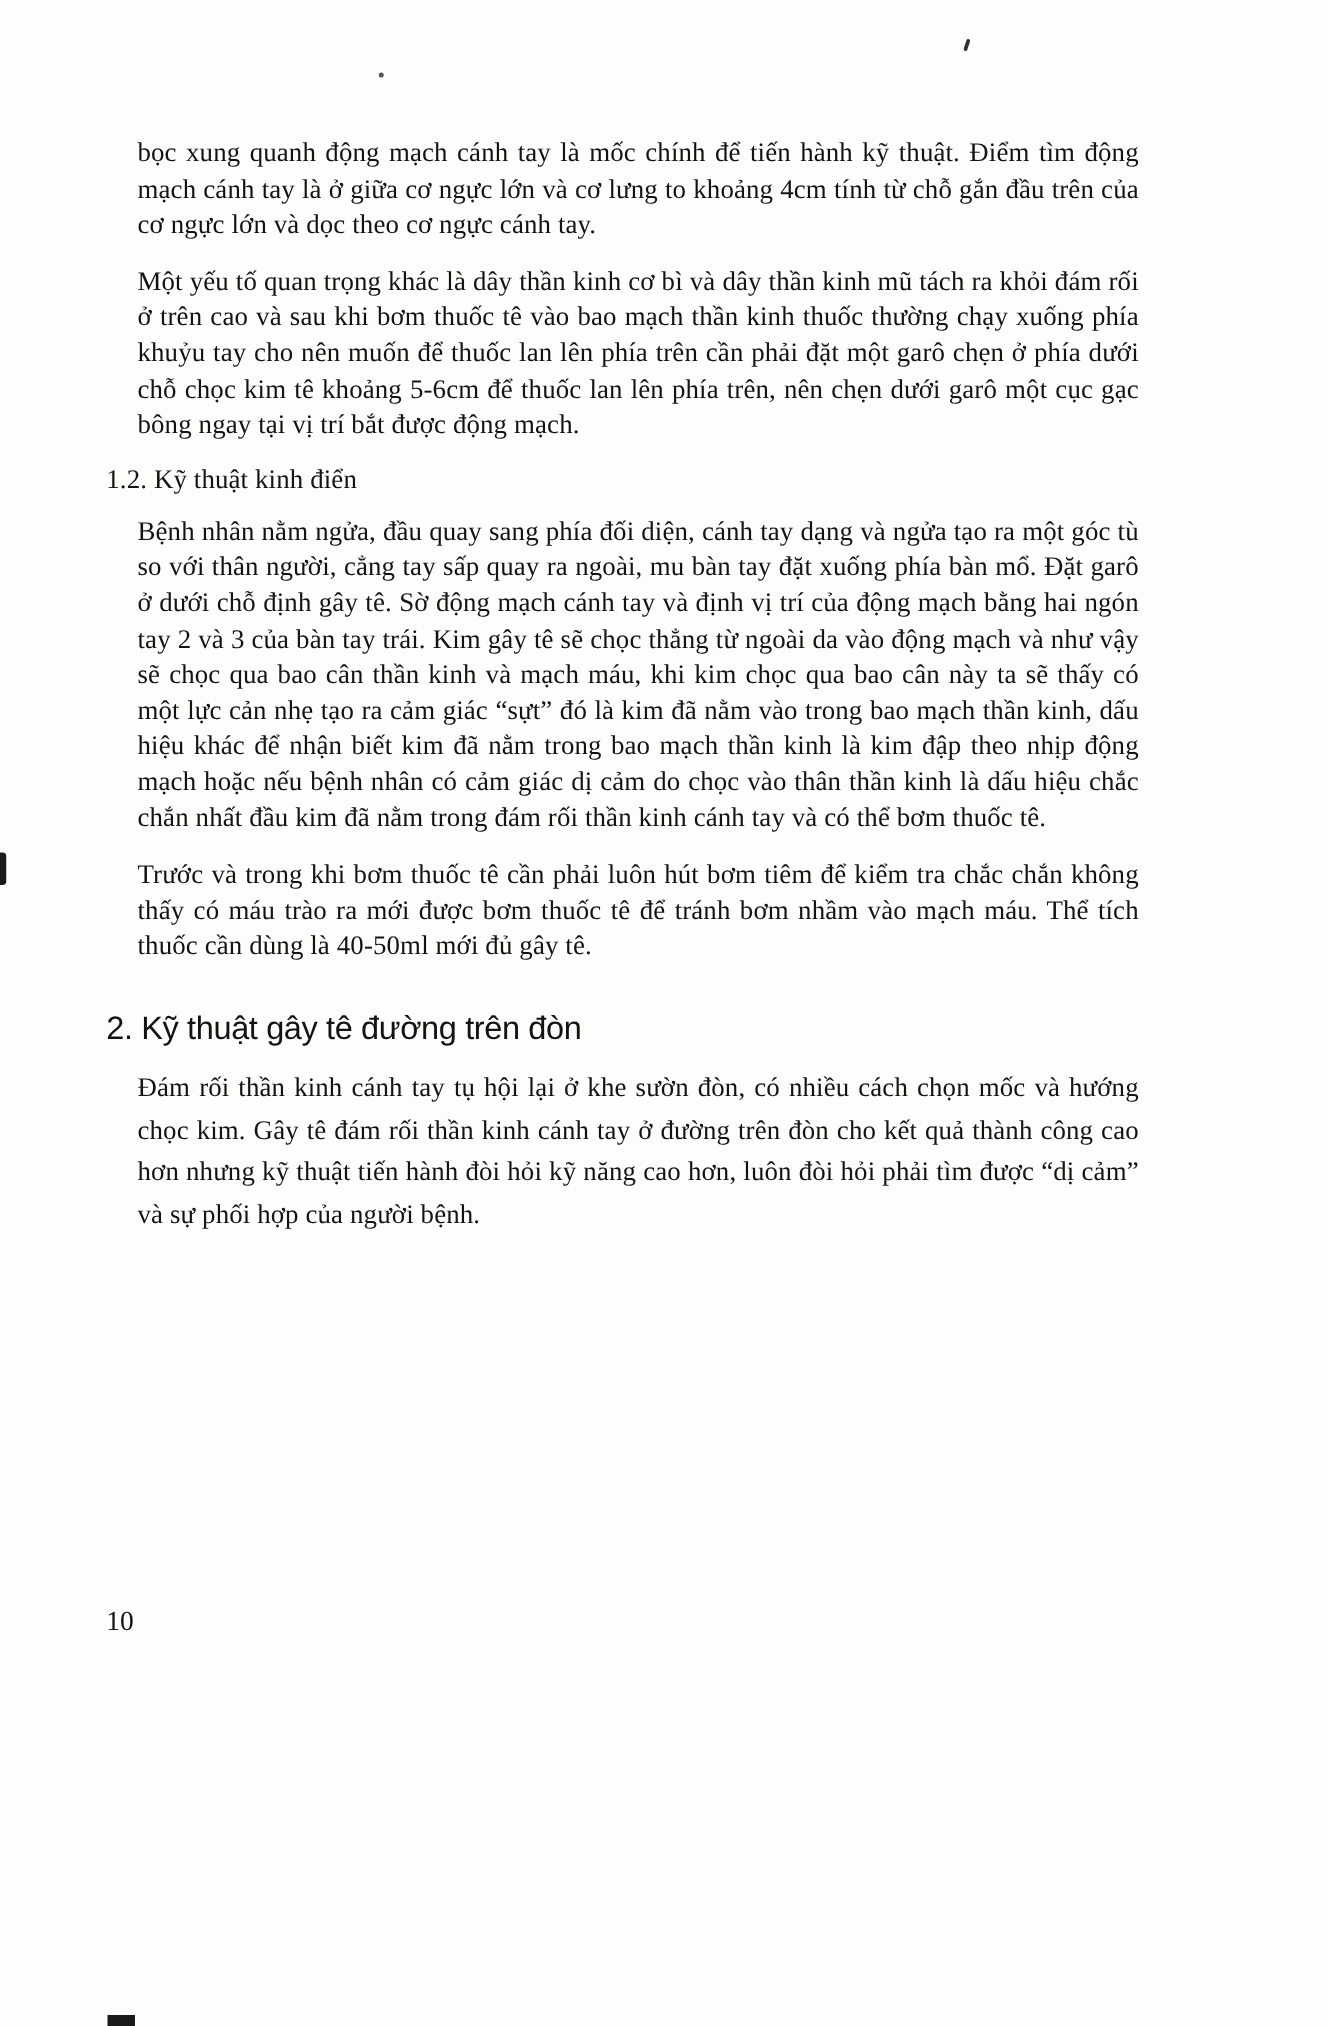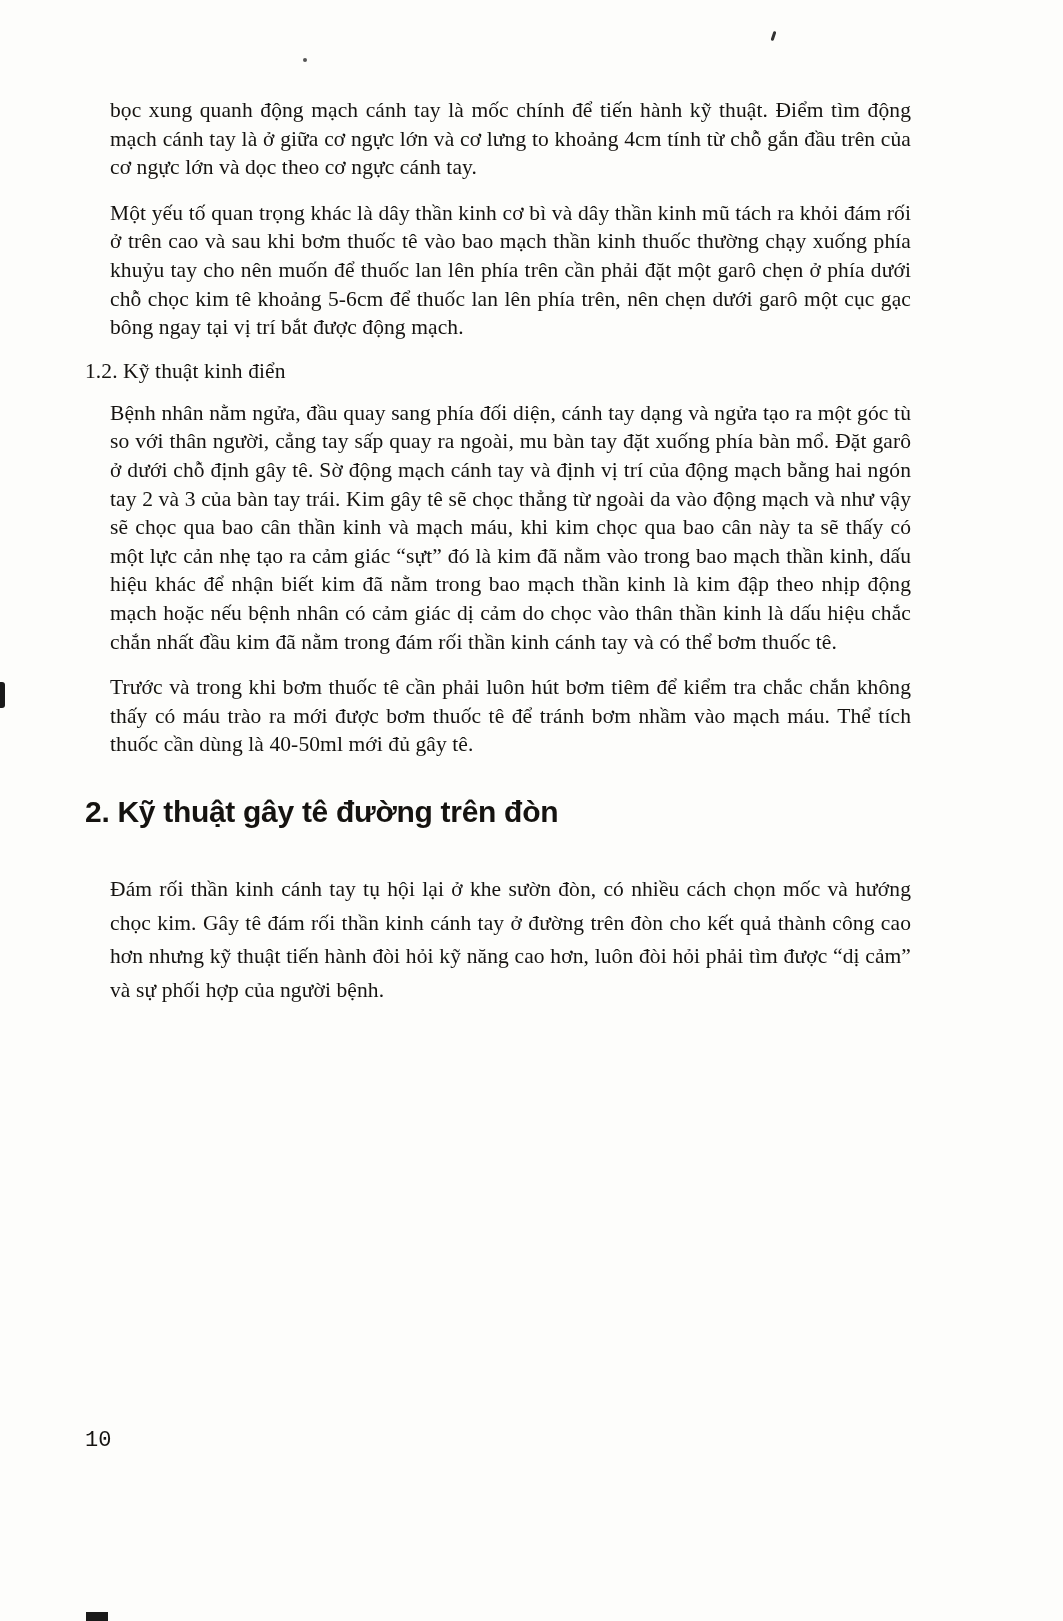--- a/index.html
+++ b/index.html
@@ -13,21 +13,21 @@
     height: 1621px;
     margin: 0 auto;
     background: #fdfdfb;
     overflow: hidden;
     font-family: "Liberation Serif", "DejaVu Serif", serif;
     color: #151310;
   }
   .content {
     position: absolute;
     left: 85px;
-    top: 96px;
+    top: 108px;
     width: 826px;
   }
   p.body {
     font-size: 21.5px;
     line-height: 1.33;
     text-align: justify;
     margin: 0 0 17px 0;
     padding-left: 25px;
     letter-spacing: 0.1px;
   }
@@ -36,36 +36,35 @@
     margin-top: 4px;
   }
   .h-sub {
     font-size: 21.5px;
     font-weight: normal;
     margin: 6px 0 15px 0;
     letter-spacing: 0.1px;
   }
   .h-main {
     font-family: "Liberation Sans", "DejaVu Sans", sans-serif;
-    font-size: 30px;
-    font-weight: bold;
+    font-size: 26px;
+    font-weight: normal;
     letter-spacing: -0.3px;
-    margin: 36px 0 44px 0;
+    margin: 36px 0 16px 0;
   }
   .h-sub2 {
     font-size: 21.5px;
     font-weight: bold;
     margin: 0 0 20px 0;
   }
   .page-number {
     position: absolute;
     left: 85px;
-    top: 1428px;
+    top: 1284px;
     font-size: 22px;
-    font-family: Liberation Mono, monospace;
   }
   
   .artifact {
     position: absolute;
     background: #1a1a1a;
   }
   .artifact.tick-top-right {
     left: 772px; top: 31px;
     width: 3px; height: 10px;
     transform: rotate(18deg);

